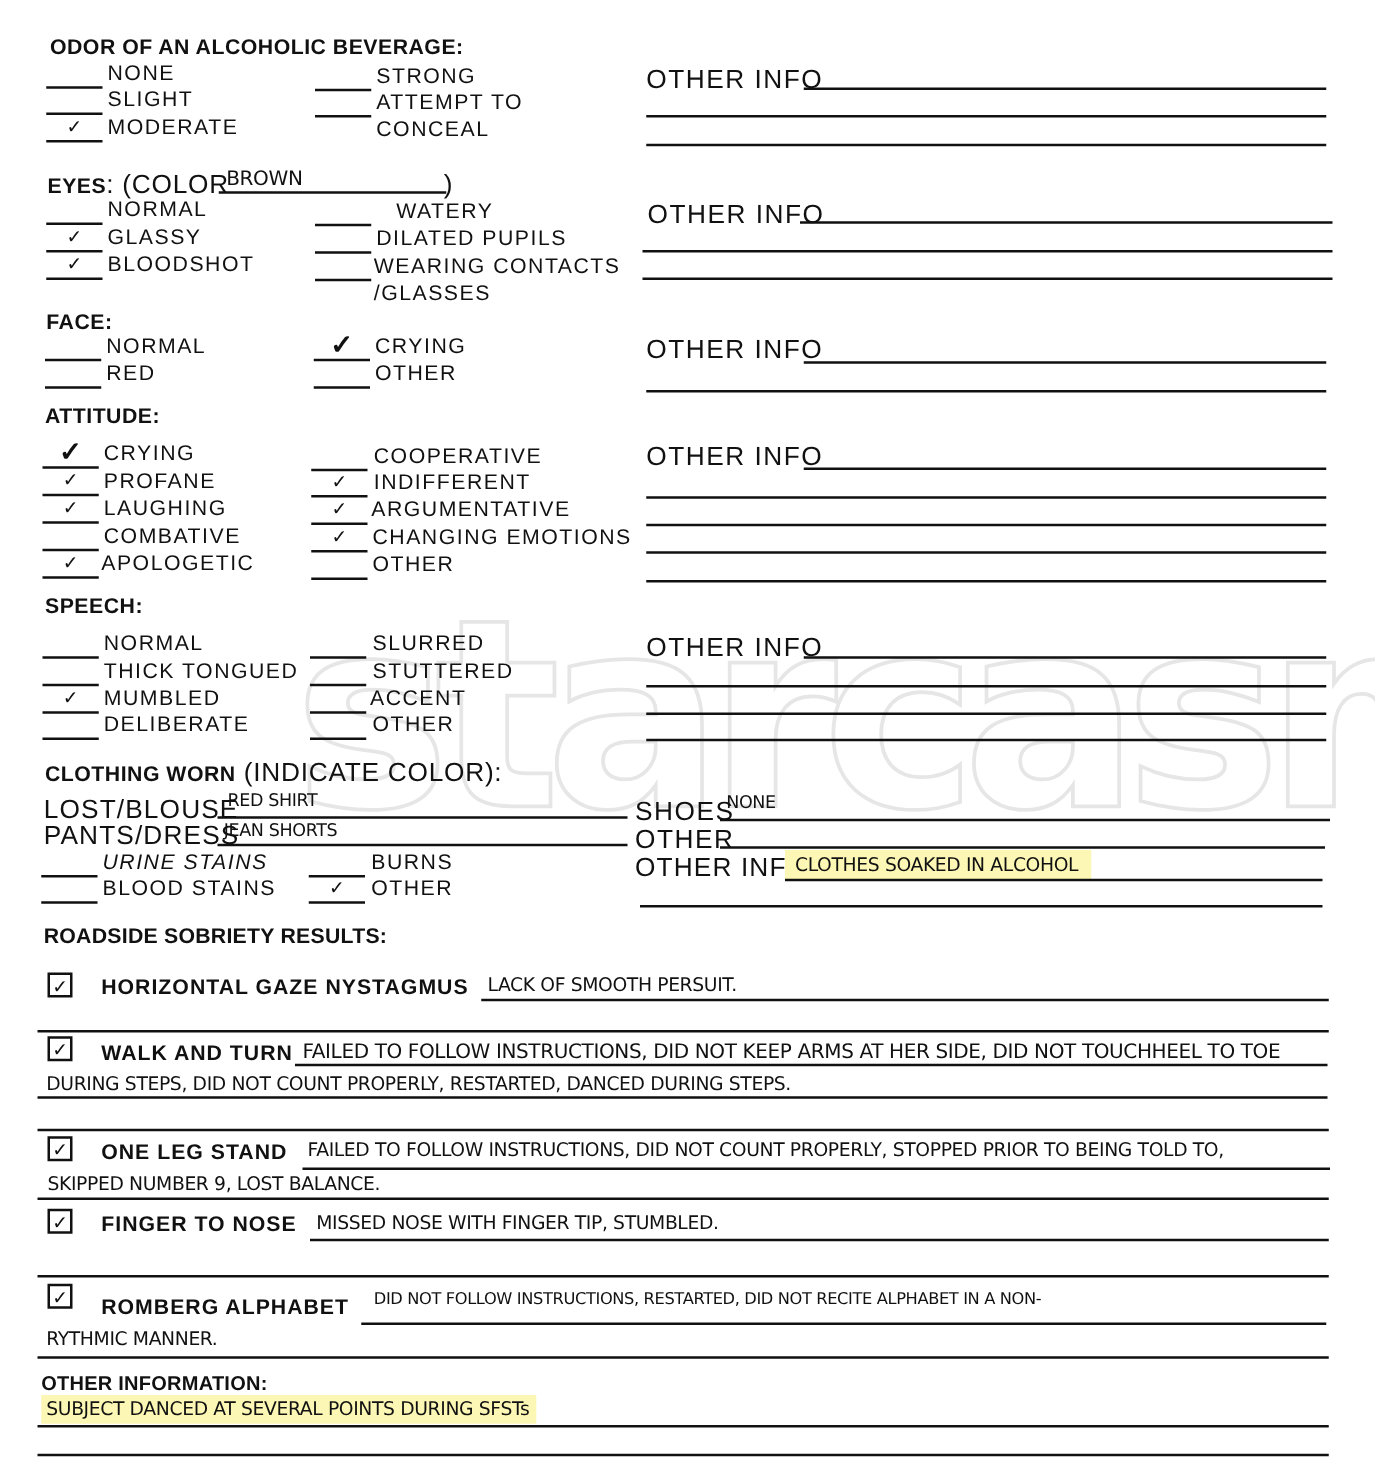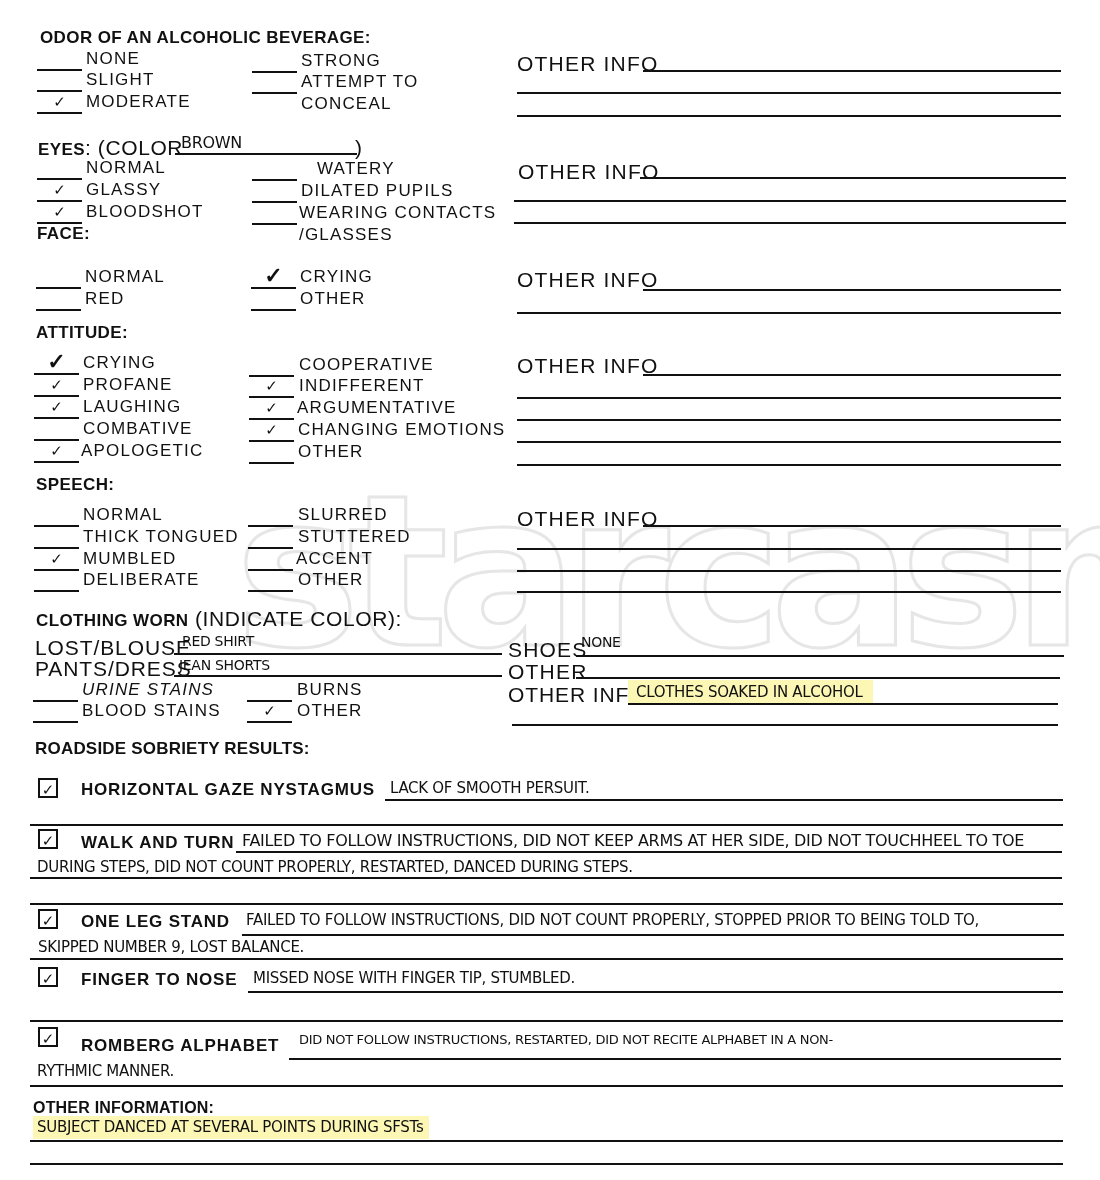--- a/index.html
+++ b/index.html
@@ -56,21 +56,21 @@
 <div class="chk" style="left:252px;top:181px;width:45px;"></div>
 <div class="item-label" style="left:301px;top:181px;">DILATED PUPILS</div>
 <div class="chk" style="left:252px;top:203px;width:45px;"></div>
 <div class="item-label" style="left:299px;top:203px;">WEARING CONTACTS</div>
 <div class="item-label" style="left:299px;top:225px;">/GLASSES</div>
 <div class="abs lbl" style="left:518px;top:160px;">OTHER INFO</div>
 <div class="rule" style="left:640px;top:177px;width:426px;"></div>
 <div class="rule" style="left:514px;top:200px;width:552px;"></div>
 <div class="rule" style="left:514px;top:222px;width:552px;"></div>
 
-<div class="abs h" style="left:37px;top:224px;">FACE:</div>
+<div class="abs h" style="left:37px;top:248px;">FACE:</div>
 <div class="chk" style="left:36px;top:267px;width:45px;"></div>
 <div class="item-label" style="left:85px;top:267px;">NORMAL</div>
 <div class="chk" style="left:36px;top:289px;width:45px;"></div>
 <div class="item-label" style="left:85px;top:289px;">RED</div>
 <div class="chk big" style="left:251px;top:267px;width:45px;">✓</div>
 <div class="item-label" style="left:300px;top:267px;">CRYING</div>
 <div class="chk" style="left:251px;top:289px;width:45px;"></div>
 <div class="item-label" style="left:300px;top:289px;">OTHER</div>
 <div class="abs lbl" style="left:517px;top:268px;">OTHER INFO</div>
 <div class="rule" style="left:643px;top:289px;width:418px;"></div>

